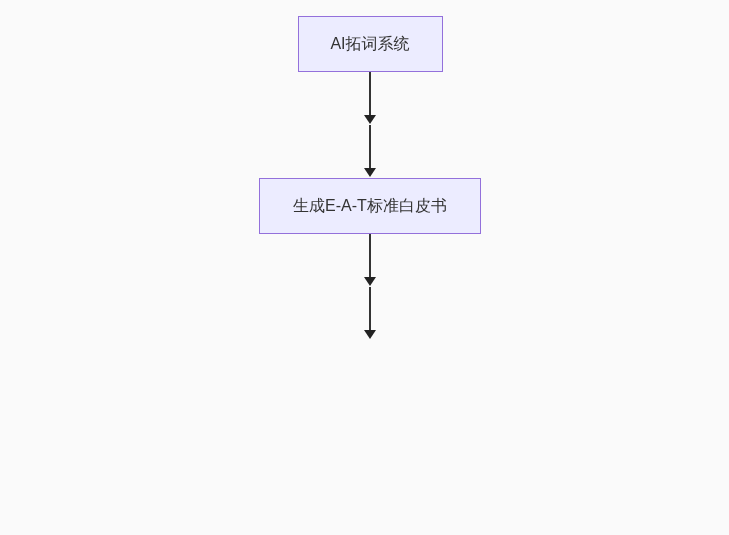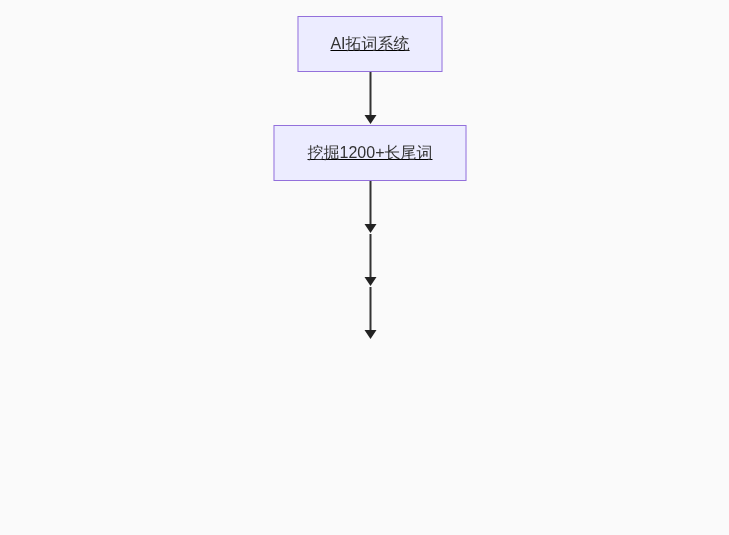--- a/index.html
+++ b/index.html
@@ -19,21 +19,20 @@
     height: 535px;
   }
   .flow {
     position: absolute;
     left: 370px;
     top: 16px;
     transform: translateX(-50%);
     display: flex;
     flex-direction: column;
     align-items: center;
-    text-decoration: underline;
   }
   .node {
     box-sizing: border-box;
     height: 56px;
     border: 1px solid #9370DB;
     background: #ECECFF;
     color: #333333;
     font-size: 16px;
     display: flex;
     align-items: center;
@@ -75,29 +74,29 @@
 
     <div class="node n1">
       <span>AI拓词系统</span>
     </div>
 
     <div class="edge">
       <div class="line"></div>
       <div class="head"></div>
     </div>
 
-    <div class="node n2">
-      <span>挖掘1200+长尾词</span>
-    </div>
 
     <div class="edge">
       <div class="line"></div>
       <div class="head"></div>
     </div>
 
+    <div class="node n3">
+      <span>生成E-A-T标准白皮书</span>
+    </div>
 
     <div class="edge">
       <div class="line"></div>
       <div class="head"></div>
     </div>
 
 
     <div class="edge">
       <div class="line"></div>
       <div class="head"></div>

